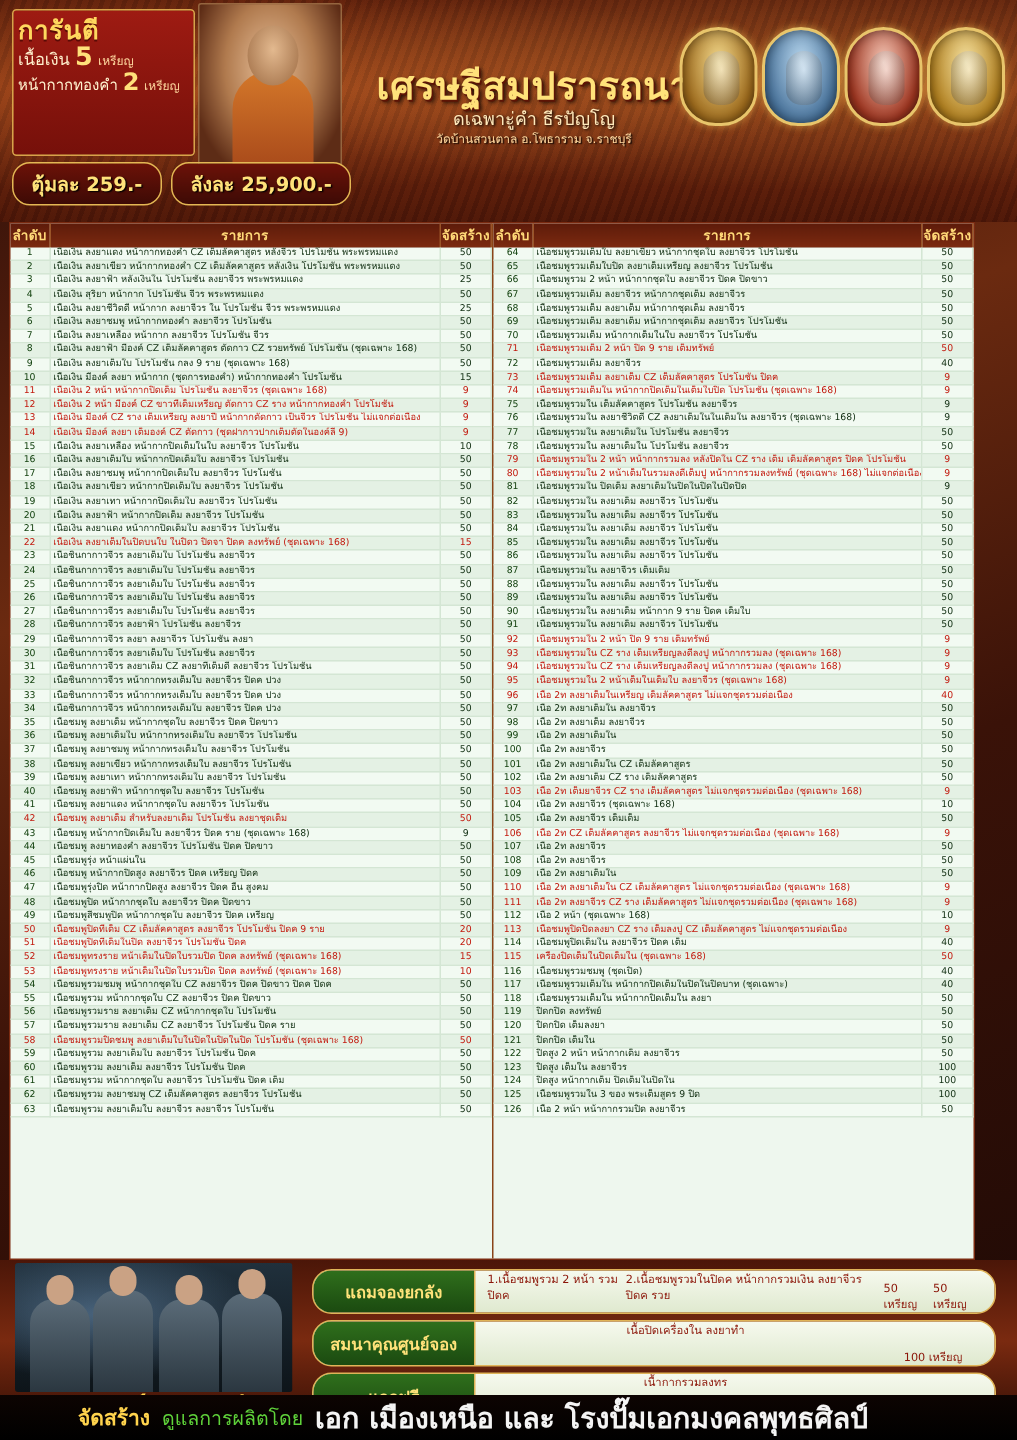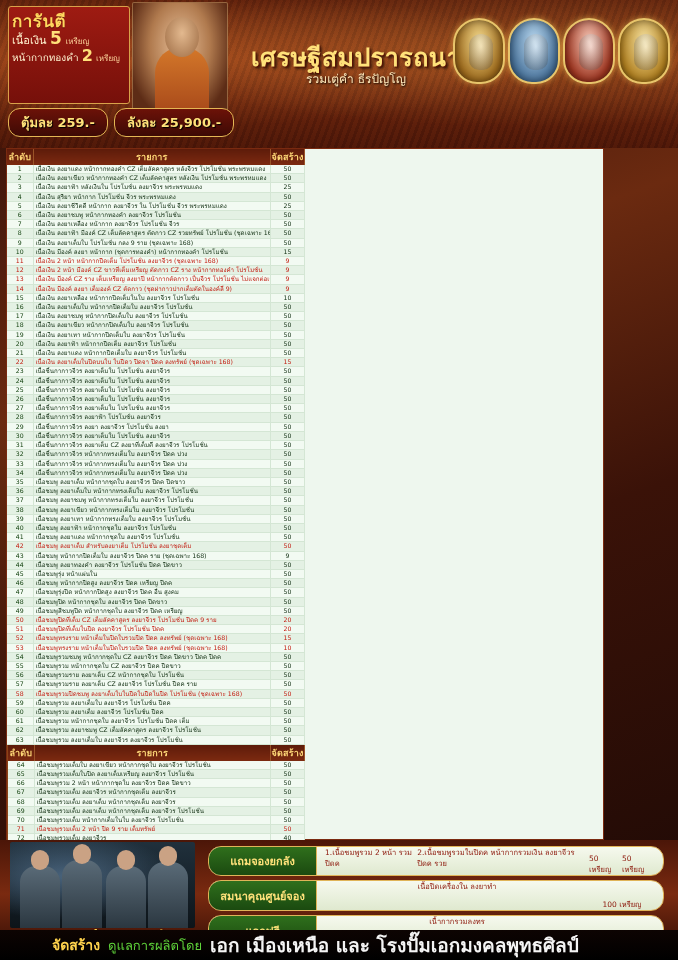--- a/index.html
+++ b/index.html
@@ -129,25 +129,24 @@
     padding: 3px 12px;
     color: #ffe27a;
     font-size: 13px; font-weight: bold;
     text-shadow: 1px 1px 1px #000;
     white-space: nowrap;
   }
 
   
   .table-wrap {
     position: absolute; left: 6px; top: 148px;
-    width: 598px; height: 692px;
+    width: 644px; height: 692px;
     background: #eef7ee;
     border: 1px solid #7a2a10;
     display: flex;
-    flex-direction: column;
   }
   .half { width: 50%; position: relative; }
   .half + .half { border-left: 1px solid #8a4418; }
   table { width: 100%; border-collapse: collapse; table-layout: fixed; }
   thead th {
     background: linear-gradient(180deg, #5d1b0a, #7c2a10);
     color: #ffd978;
     font-size: 9px;
     font-weight: bold;
     height: 16px;
@@ -271,21 +270,22 @@
         <span>หน้ากากทองคำ</span>
         <b>2</b>
         <span class="gsm">เหรียญ</span>
       </div>
     </div>
 
     <div class="monk-photo"></div>
 
     <div class="title-block">
       <div class="title-main">เศรษฐีสมปรารถนา</div>
-      <div class="title-sub">รวมเตู่คำ ธีรปัญโญ</div>
+      <div class="title-sub">ดเฉพาะู่คำ ธีรปัญโญ</div>
+      <div class="title-sub2">วัดบ้านสวนตาล อ.โพธาราม จ.ราชบุรี</div>
     </div>
 
     <div class="coins">
       <div class="coin c1"></div>
       <div class="coin c2"></div>
       <div class="coin c3"></div>
       <div class="coin c4"></div>
     </div>
 
     <div class="price-row">

